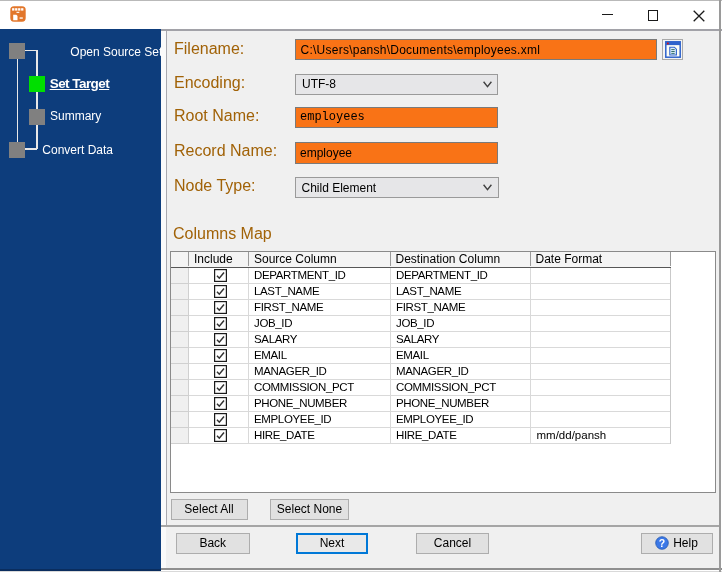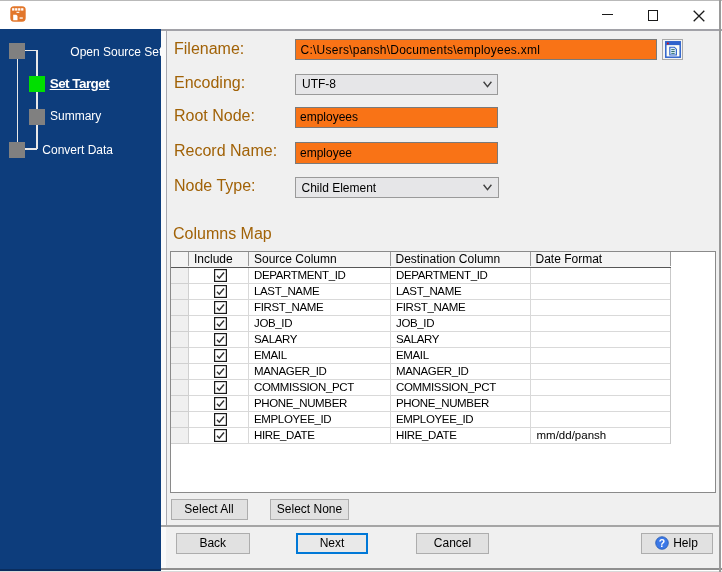--- a/index.html
+++ b/index.html
@@ -51,40 +51,40 @@
 <div class="sbtxt" style="left:49.7px;top:75.8px;font-size:13.5px;font-weight:bold;letter-spacing:-0.55px;text-decoration:underline;">Set Target</div>
 <div class="sbtxt" style="left:50px;top:109.1px;">Summary</div>
 <div class="sbtxt" style="left:42.3px;top:143.1px;">Convert Data</div>
 <div class="abs" style="left:161px;top:568.3px;width:561px;height:2px;background:#8f8f8f;"></div>
 <div class="abs" style="left:0;top:569px;width:161px;height:2px;background:#0a2d5e;"></div>
 <div class="abs" style="left:0;top:570.8px;width:722px;height:1.2px;background:#d9d9d9;"></div>
 <div class="abs" style="left:719.3px;top:0;width:1.7px;height:572px;background:#9a9a9a;"></div>
 
 <div class="lbl" style="left:174px;top:41.5px;">Filename:</div>
 <div class="lbl" style="left:174px;top:75.8px;">Encoding:</div>
-<div class="lbl" style="left:174px;top:108.9px;">Root Node:</div>
+<div class="lbl" style="left:174px;top:108.9px;">Root Name:</div>
 <div class="lbl" style="left:174px;top:144.4px;">Record Name:</div>
 <div class="lbl" style="left:174px;top:179.4px;">Node Type:</div>
 
 <div class="inp" style="left:295px;top:39px;width:362px;height:21px;padding-left:4.5px;letter-spacing:0.25px;">C:\Users\pansh\Documents\employees.xml</div>
 <div class="abs" style="left:662px;top:39px;width:20.5px;height:21px;background:#f3f3f3;border:1px solid #a9a9a9;box-sizing:border-box;"></div>
 <svg class="abs" style="left:664.5px;top:41px;" width="16" height="17" viewBox="0 0 16 17">
   <rect x="0.8" y="0.8" width="14.4" height="15.4" fill="#fdfdf5" stroke="#2f63cc" stroke-width="1.5"></rect>
   <rect x="0.9" y="0.9" width="14.2" height="3.2" fill="#2f63cc"></rect>
   <rect x="2" y="1.6" width="1.7" height="1.7" fill="#e01010"></rect>
   <path d="M4.8 6.2 h4.6 l2 2 v5.8 h-6.6 z" fill="#ddeef8" stroke="#2f63cc" stroke-width="1.1"></path>
   <path d="M6.3 8.6 h3.4 M6.3 10.5 h3.4 M6.3 12.4 h3.4" stroke="#35706e" stroke-width="1"></path>
 </svg>
 
 <div class="cmb" style="left:295px;top:73.5px;width:203px;height:21.5px;">UTF-8</div>
 <svg class="abs" style="left:483.2px;top:81.3px;" width="9" height="7" viewBox="0 0 9 7">
   <path d="M0.6 0.8 L4.5 5.6 L8.4 0.8" fill="none" stroke="#404040" stroke-width="1.4"></path>
   </svg>
 
-<div class="inp" style="left:294.5px;top:106.5px;width:203.5px;height:21px;">employees</div>
+<div class="inp" style="left:294.5px;top:106.5px;width:203.5px;height:21px;font-family:Liberation Mono, monospace;">employees</div>
 <div class="inp" style="left:294.5px;top:142px;width:203.5px;height:21.5px;">employee</div>
 <div class="cmb" style="left:294.5px;top:177px;width:204px;height:21px;">Child Element</div>
 <svg class="abs" style="left:483.2px;top:184.3px;" width="9" height="7" viewBox="0 0 9 7">
   <path d="M0.6 0.8 L4.5 5.6 L8.4 0.8" fill="none" stroke="#404040" stroke-width="1.4"></path>
   </svg>
 
 <div class="lbl" style="left:173px;top:226.8px;">Columns Map</div>
 
 <div class="abs" style="left:169.5px;top:250.5px;width:546.5px;height:242.5px;background:#fff;border:1px solid #8a8a8a;box-sizing:border-box;">
 <div style="position:absolute;left:0;top:0;width:100%;height:100%;">

